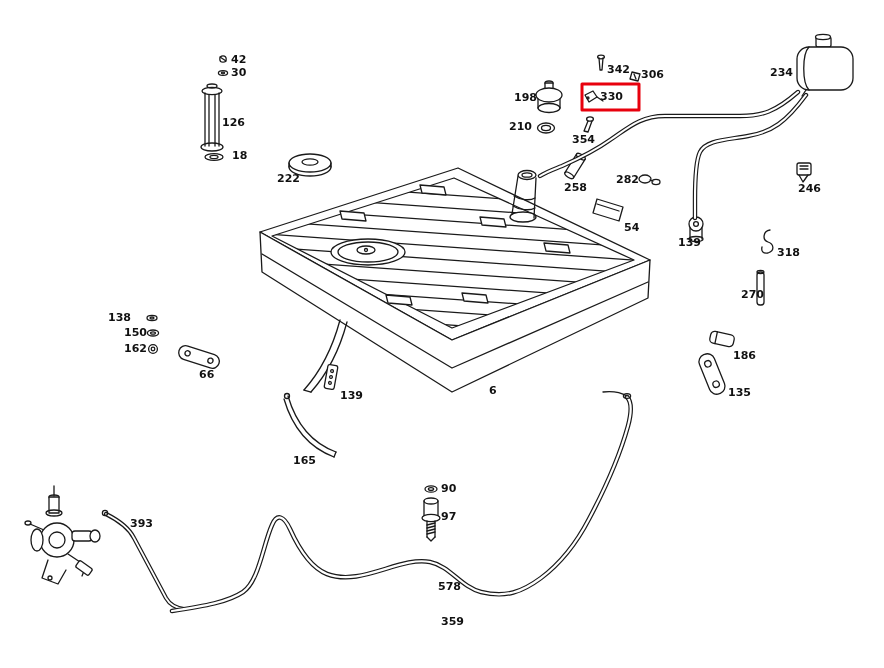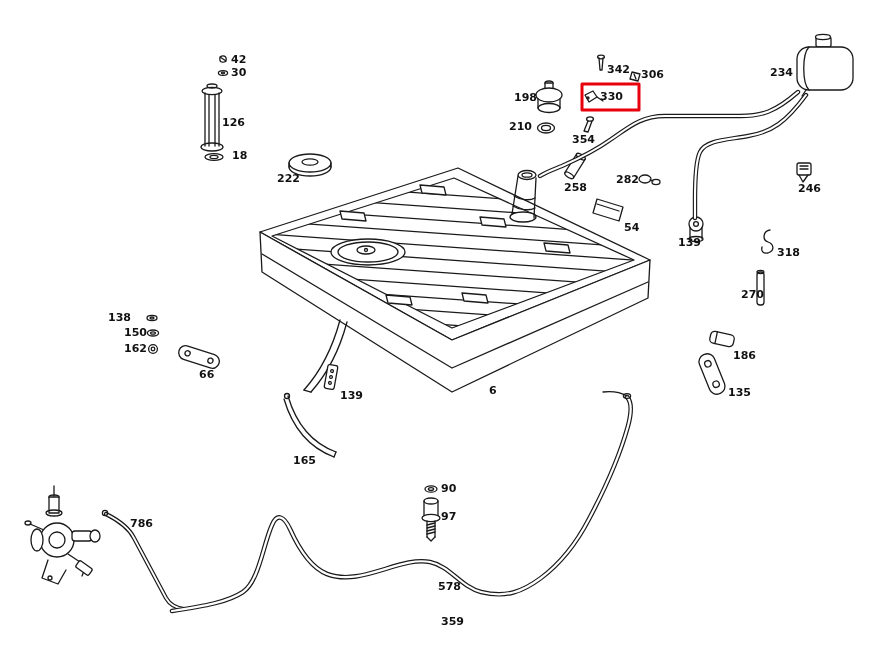--- a/index.html
+++ b/index.html
@@ -289,21 +289,21 @@
   <span class="part-label" style="left:231px;top:67px">30</span>
   <span class="part-label" style="left:222px;top:117px">126</span>
   <span class="part-label" style="left:232px;top:150px">18</span>
   <span class="part-label" style="left:277px;top:173px">222</span>
   <span class="part-label" style="left:108px;top:312px">138</span>
   <span class="part-label" style="left:124px;top:327px">150</span>
   <span class="part-label" style="left:124px;top:343px">162</span>
   <span class="part-label" style="left:199px;top:369px">66</span>
   <span class="part-label" style="left:340px;top:390px">139</span>
   <span class="part-label" style="left:293px;top:455px">165</span>
-  <span class="part-label" style="left:130px;top:518px">786</span>
+  <span class="part-label" style="left:130px;top:518px">393</span>
   <span class="part-label" style="left:441px;top:483px">90</span>
   <span class="part-label" style="left:441px;top:511px">97</span>
   <span class="part-label" style="left:438px;top:581px">578</span>
   <span class="part-label" style="left:441px;top:616px">359</span>
   <span class="part-label" style="left:489px;top:385px">6</span>
   <span class="part-label" style="left:514px;top:92px">198</span>
   <span class="part-label" style="left:509px;top:121px">210</span>
   <span class="part-label" style="left:572px;top:134px">354</span>
   <span class="part-label" style="left:607px;top:64px">342</span>
   <span class="part-label" style="left:641px;top:69px">306</span>

